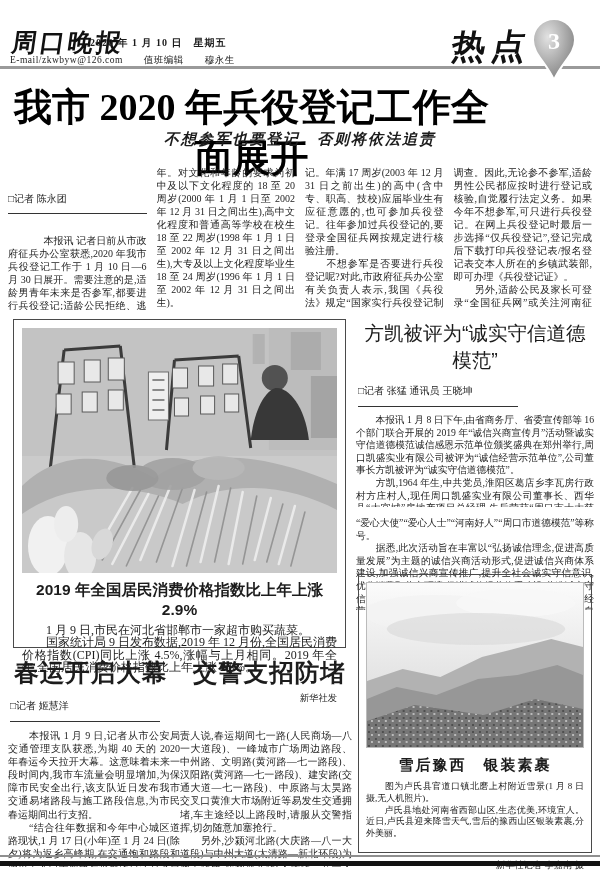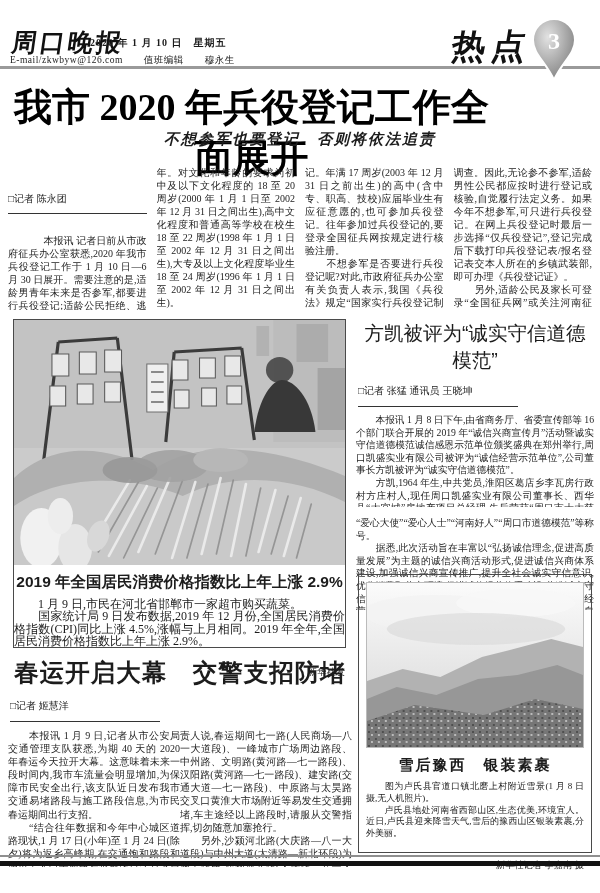--- a/index.html
+++ b/index.html
@@ -23,21 +23,21 @@
     font-family:"Liberation Serif","DejaVu Serif",serif;}
   .lead-subtitle{position:absolute;left:0;top:130px;width:600px;text-align:center;
     font-size:15px;font-weight:600;font-style:italic;letter-spacing:2px;}
   .lead-body{position:absolute;left:8px;top:166px;width:584px;height:144px;display:flex;gap:10px;}
   .col{flex:1;font-size:10px;line-height:13px;text-align:justify;white-space:pre-wrap;overflow:hidden;}
   .byline{font-size:10px;border-bottom:1px solid #333;padding-bottom:8px;margin-bottom:7px;
           white-space:nowrap;font-family:"Liberation Sans","DejaVu Sans",sans-serif;}
 
   
   .cpi-box{position:absolute;left:13px;top:319px;width:333px;height:329px;
-           border:1.5px solid #4a4a4a;box-sizing:border-box;}
+           border:1.5px solid #4a4a4a;box-sizing:border-box;padding:8px;}
   .market-photo{width:100%;height:245px;display:block;}
   .cpi-title{margin-top:7px;text-align:center;font-size:15.5px;font-weight:900;
              font-family:"Liberation Sans","DejaVu Sans",sans-serif;}
   .smallcap{margin-top:5px;font-size:12px;line-height:12.3px;text-align:justify;white-space:pre-wrap;}
   .credit{text-align:right;font-size:9.3px;margin-top:19px;}
 
   
   .fk{position:absolute;left:356px;top:320px;width:238px;}
   .fk-headline{font-size:19.5px;font-weight:400;text-align:center;letter-spacing:0;
                font-family:"Liberation Sans","DejaVu Sans",sans-serif;}

